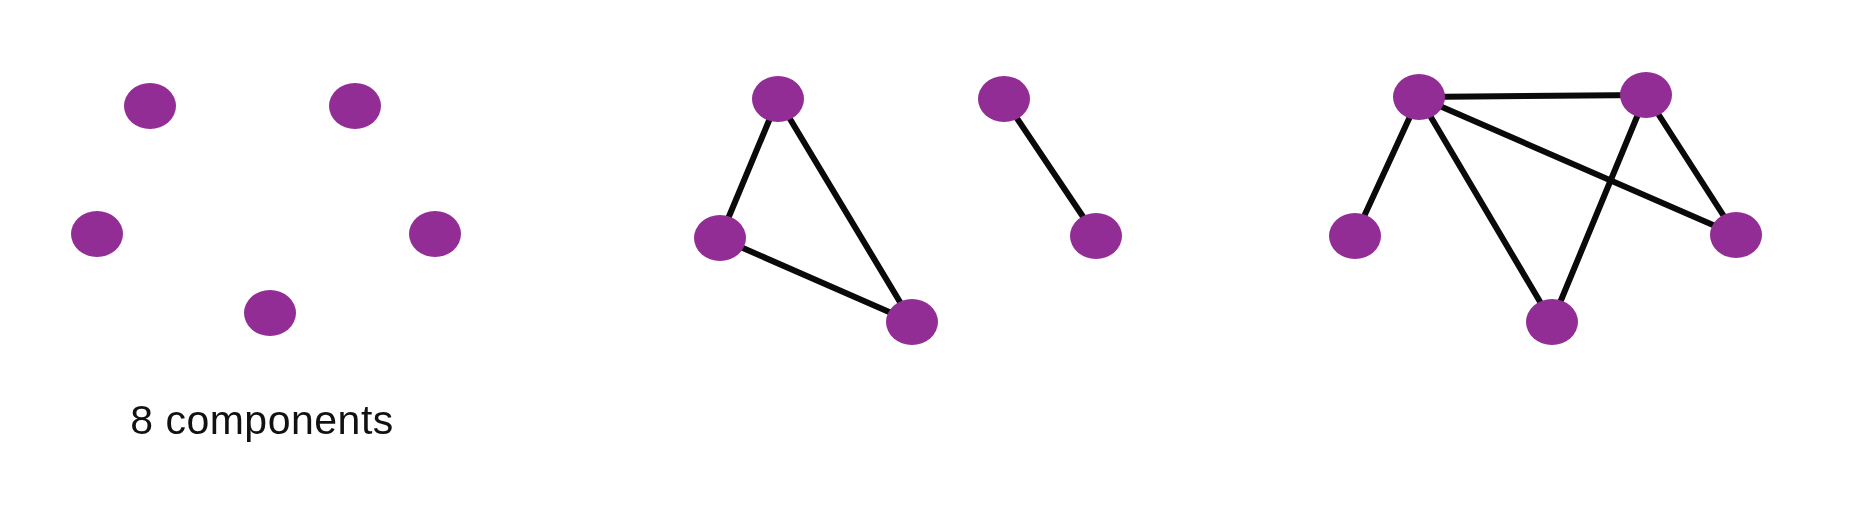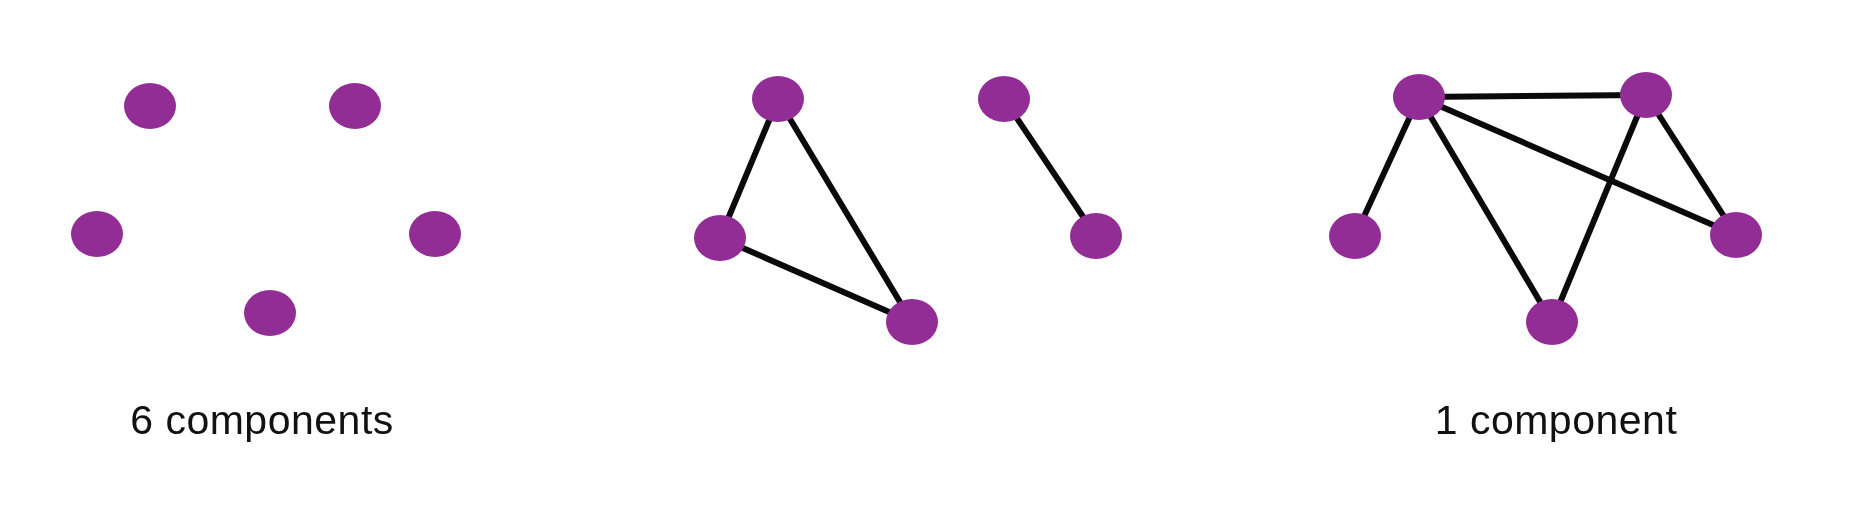--- a/index.html
+++ b/index.html
@@ -68,15 +68,14 @@
         <line x1="1646" y1="95" x2="1736" y2="235" stroke="#0a0a0a" stroke-width="6" stroke-linecap="round"></line>
         <line x1="1646" y1="95" x2="1552" y2="322" stroke="#0a0a0a" stroke-width="6" stroke-linecap="round"></line>
         <ellipse cx="1419" cy="97" rx="26" ry="23" fill="#932D96"></ellipse>
         <ellipse cx="1646" cy="95" rx="26" ry="23" fill="#932D96"></ellipse>
         <ellipse cx="1355" cy="236" rx="26" ry="23" fill="#932D96"></ellipse>
         <ellipse cx="1736" cy="235" rx="26" ry="23" fill="#932D96"></ellipse>
         <ellipse cx="1552" cy="322" rx="26" ry="23" fill="#932D96"></ellipse>
       </g>
     </svg>
 
-  <div class="panel-label" style="left: 262px; color: rgb(17, 17, 17);">6 components</div>
-  <div class="panel-label" style="left: 1556px; color: rgb(17, 17, 17);">1 component</div>
+  <div class="panel-label" style="left: 262px; color: rgb(17, 17, 17);">8 components</div>
 </div>
 
 </body></html>

